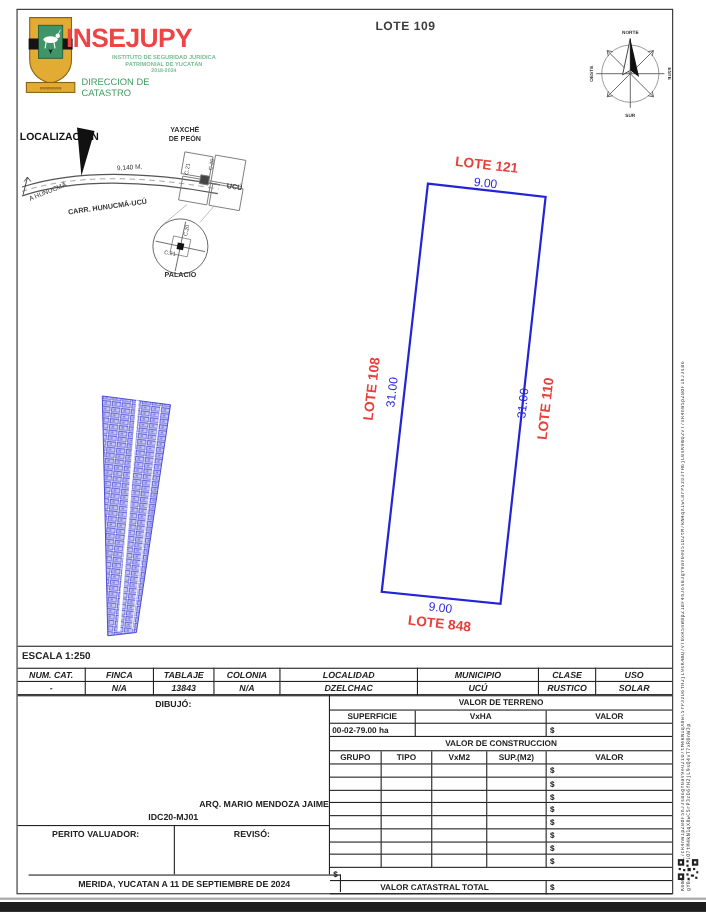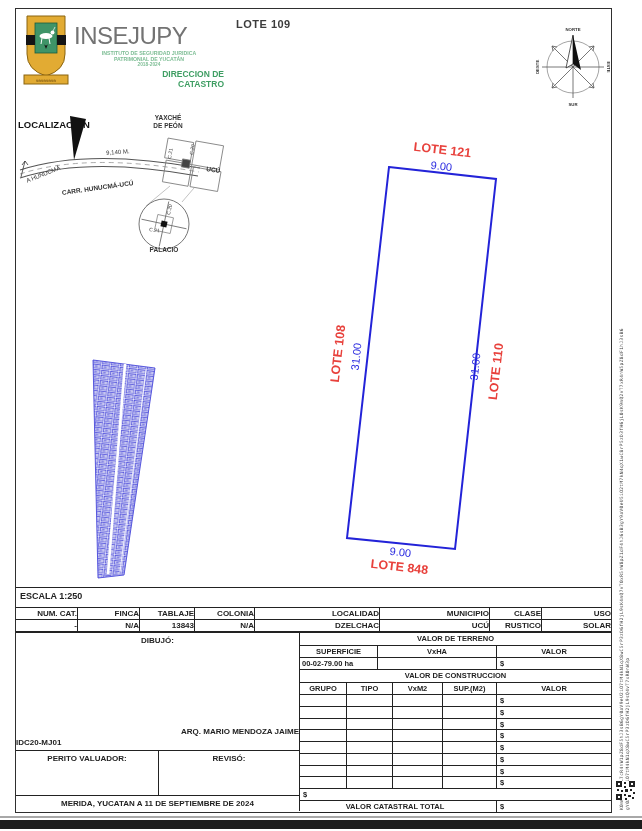--- a/index.html
+++ b/index.html
@@ -6,50 +6,50 @@
   body{
     width:642px;height:831px;position:relative;overflow:hidden;
     background:#ffffff;font-family:"Liberation Sans",sans-serif;color:#222;
   }
   .sheet{
     position:absolute;left:15px;top:8px;width:597px;height:805px;
     border:1.5px solid #2f2f2f;box-sizing:border-box;background:#fff;
   }
   .abs{position:absolute;}
   
-  .brand{left:58px;top:13px;width:160px;font-size:24px;font-weight:400;
-    letter-spacing:-0.5px;color:#737373;}
+  .brand{left:44px;top:13px;width:160px;font-size:24px;font-weight:700;
+    letter-spacing:-0.5px;color:#ef4444;}
   .inst{left:58px;top:41px;width:150px;text-align:center;font-size:5.2px;
     line-height:6px;color:#7dbd94;font-weight:700;}
-  .dept{left:58px;top:61px;width:150px;text-align:right;font-size:8.5px;
-    line-height:9.5px;color:#3f9e63;font-weight:700;}
-  .lot-title{left:220px;top:9px;width:160px;text-align:left;
+  .dept{left:58px;top:61px;width:150px;text-align:left;font-size:8.5px;
+    line-height:9.5px;color:#3f9e63;font-weight:400;}
+  .lot-title{left:220px;top:9px;width:160px;text-align:right;
     font-size:11px;font-weight:700;color:#3c3c3c;letter-spacing:0.5px;}
   .loc-label{left:2px;top:84px;font-size:9.5px;font-weight:700;color:#111;margin-top:26px;}
   
   .scale-band{left:0;right:0;top:578px;height:20px;border-top:1.2px solid #222;}
   .scale-band span{position:absolute;left:4px;top:3px;font-size:9px;font-weight:700;}
   .cad{left:0;right:0;top:598px;}
   .cadrow{display:flex;height:12.5px;}
   .cadrow .c{box-sizing:border-box;border-right:1px solid #222;border-bottom:1.2px solid #222;
-    font-size:8px;font-weight:700;text-align:right;line-height:11.5px;overflow:hidden;}
+    font-size:8px;font-weight:700;text-align:center;line-height:11.5px;overflow:hidden;font-style:italic;}
   .cadrow.hd .c{border-top:1.2px solid #222;}
   .cadrow .c:last-child{border-right:none;}
   .w0{width:62px}.w1{width:62px}.w2{width:55px}.w3{width:60px}
   .w4{width:125px}.w5{width:110px}.w6{width:52px}.w7{width:68px;flex:1;}
   
   .blk{box-sizing:border-box;border-top:1.2px solid #222;font-size:8px;font-weight:700;}
   .dibujo{left:0;top:623px;width:284px;height:118px;border-right:1.2px solid #222;}
   .dibujo .lbl{position:absolute;left:0;right:0;top:3px;text-align:center;}
   .dibujo .nm{position:absolute;left:0;right:0;top:94px;text-align:right;}
-  .dibujo .id{position:absolute;left:0;right:0;top:105px;text-align:left;}
+  .dibujo .id{position:absolute;left:0;right:0;top:105px;text-align:center;}
   .perito{left:0;top:741px;width:143px;height:45px;border-right:1px solid #222;}
   .reviso{left:143px;top:741px;width:141px;height:45px;border-right:1.2px solid #222;}
   .perito div,.reviso div{margin-top:3px;text-align:center;}
-  .merida{left:0;top:786px;width:284px;height:16px;border-right:1.2px solid #222;
+  .merida{left:10px;top:786px;width:284px;height:16px;border-right:1.2px solid #222;
     text-align:center;line-height:15px;}
   
   .vpanel{left:284px;top:623px;width:311px;}
   .vrow{display:flex;box-sizing:border-box;}
   .vrow .v{box-sizing:border-box;border-right:1px solid #222;border-bottom:1px solid #222;
     font-size:7.5px;font-weight:700;text-align:center;line-height:11px;overflow:hidden;white-space:nowrap;}
   .vrow .v:last-child{border-right:none;}
   .vtitle{border-top:1.2px solid #222;border-bottom:1px solid #222;height:12px;
     text-align:center;font-size:7.5px;font-weight:700;line-height:11px;}
   .h12{height:12px}.h11{height:11.75px}

